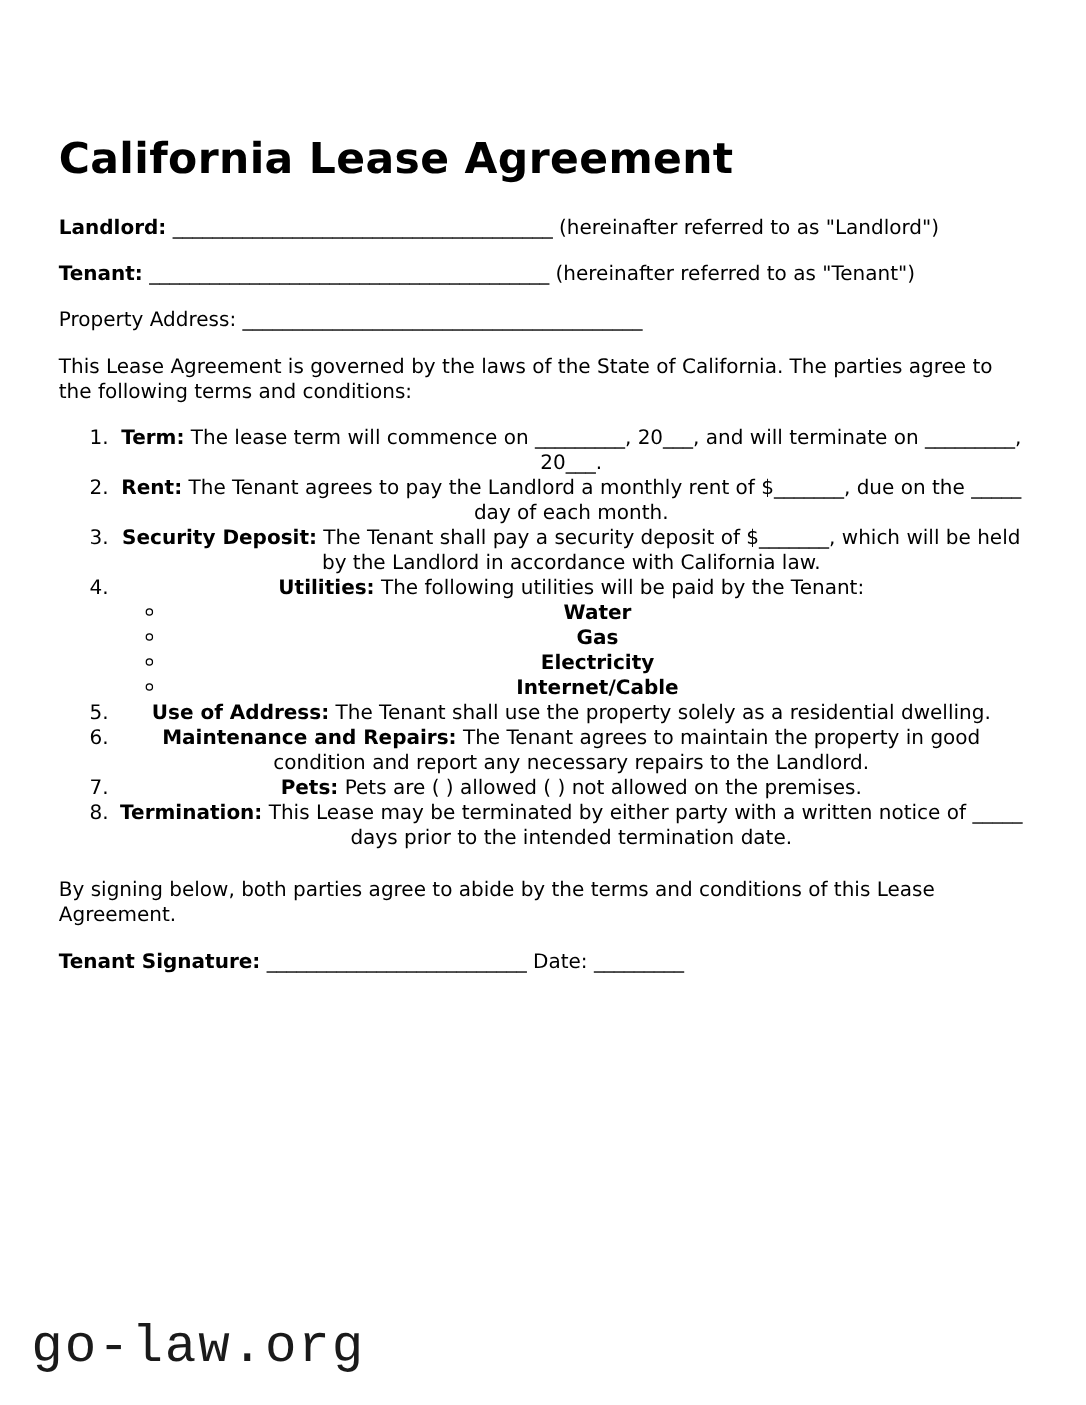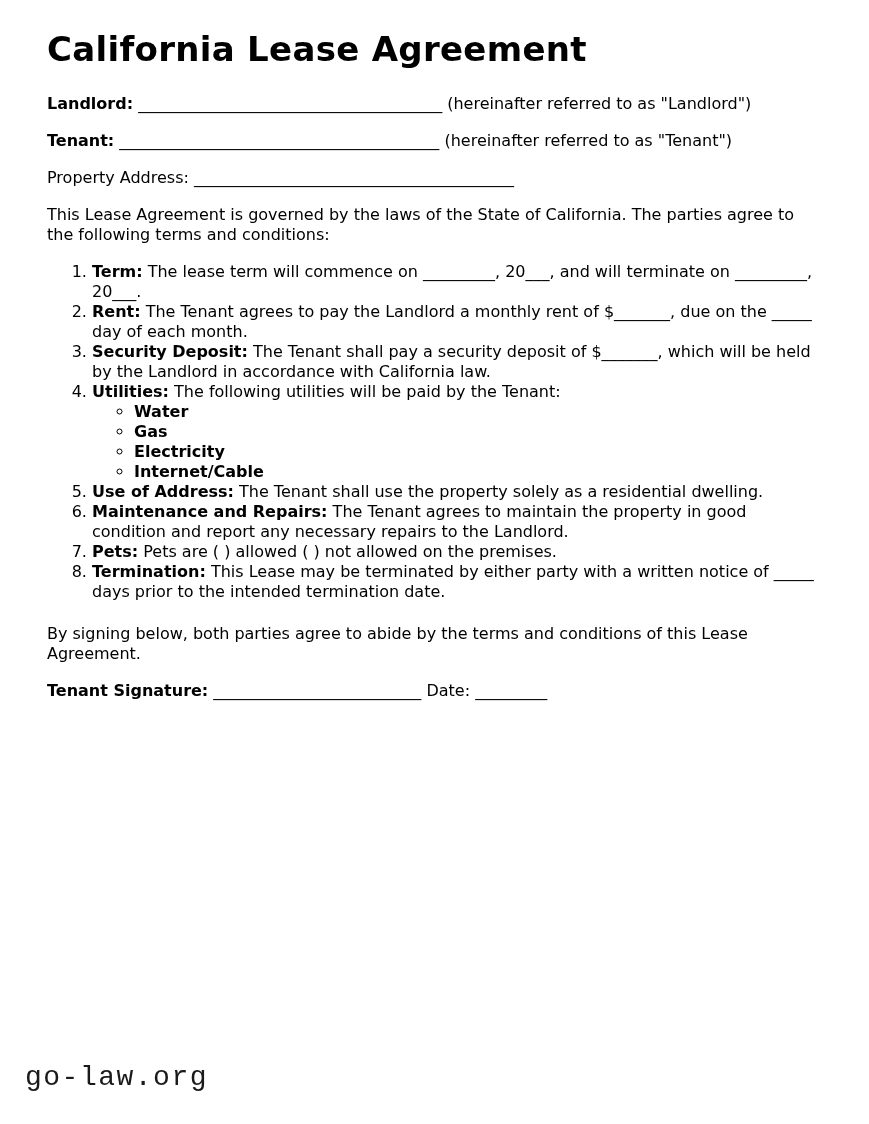--- a/index.html
+++ b/index.html
@@ -11,38 +11,40 @@
     width: 869px;
     height: 1124px;
     position: relative;
     font-family: "DejaVu Sans", sans-serif;
     font-size: 16px;
     line-height: 20px;
     color: #000000;
     overflow: hidden;
   }
   .page {
-    padding: 30px 47px 0 47px;
+    padding: 72px 47px 0 47px;
+    margin-top: 36px;
   }
   h1.doc-title {
     font-size: 34px;
     line-height: 38px;
     font-weight: bold;
     margin: 0 0 26px 0;
     letter-spacing: 0.3px;
   }
   p.para {
     margin: 17px 0;
   }
   b.lead {
     font-weight: bold;
   }
   ol.terms {
     margin: 17px 0;
     padding-left: 45px;
+    text-align: center;
   }
   ol.terms > li {
     margin: 0;
     padding: 0;
   }
   ul.utilities {
     margin: 0;
     padding-left: 42px;
     list-style-type: circle;
     font-weight: bold;
@@ -55,21 +57,21 @@
     margin: 22px 0 17px 0;
   }
   p.signature {
     margin: 17px 0;
   }
   .footer {
     position: absolute;
     left: 25px;
     top: 1058px;
     font-family: "Liberation Mono", "DejaVu Sans Mono", monospace;
-    font-size: 28px;
+    font-size: 42px;
     line-height: 40px;
     letter-spacing: 1.5px;
     color: #1a1a1a;
     font-weight: 400;
   }
 </style>
 </head>
 <body>
 
 <main class="page">

